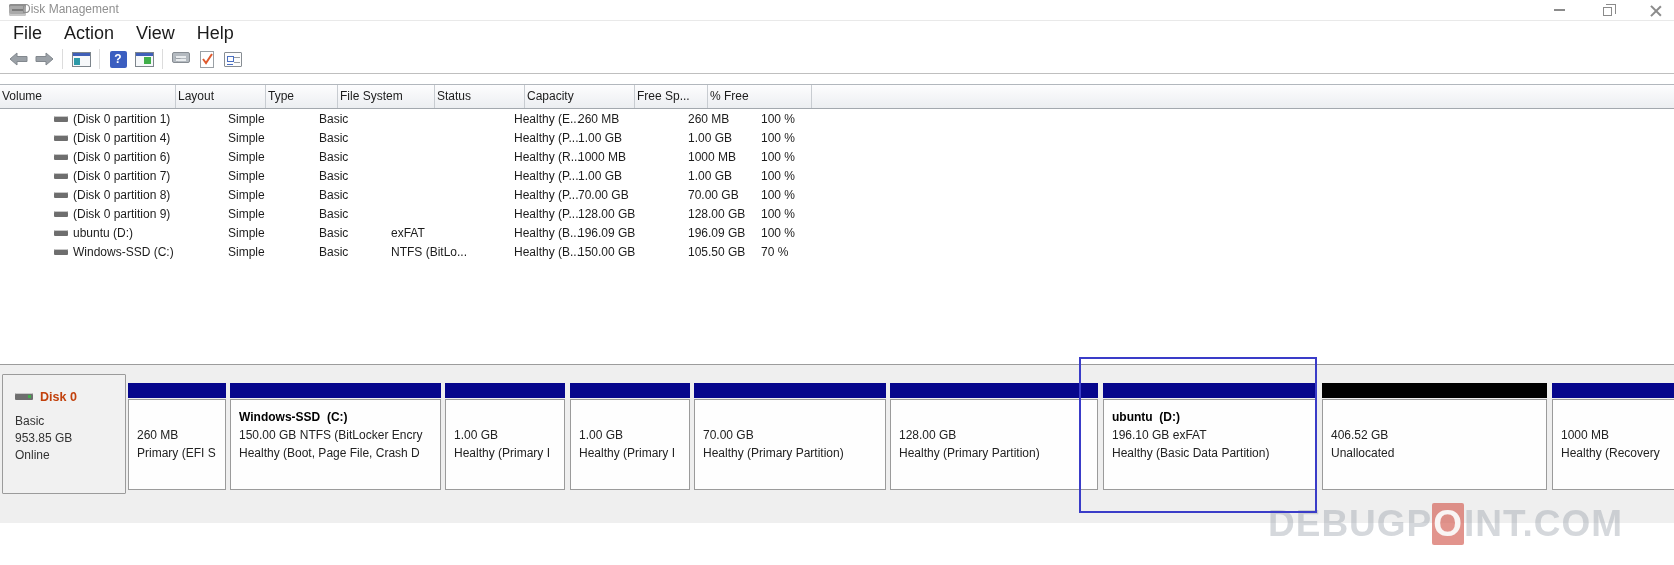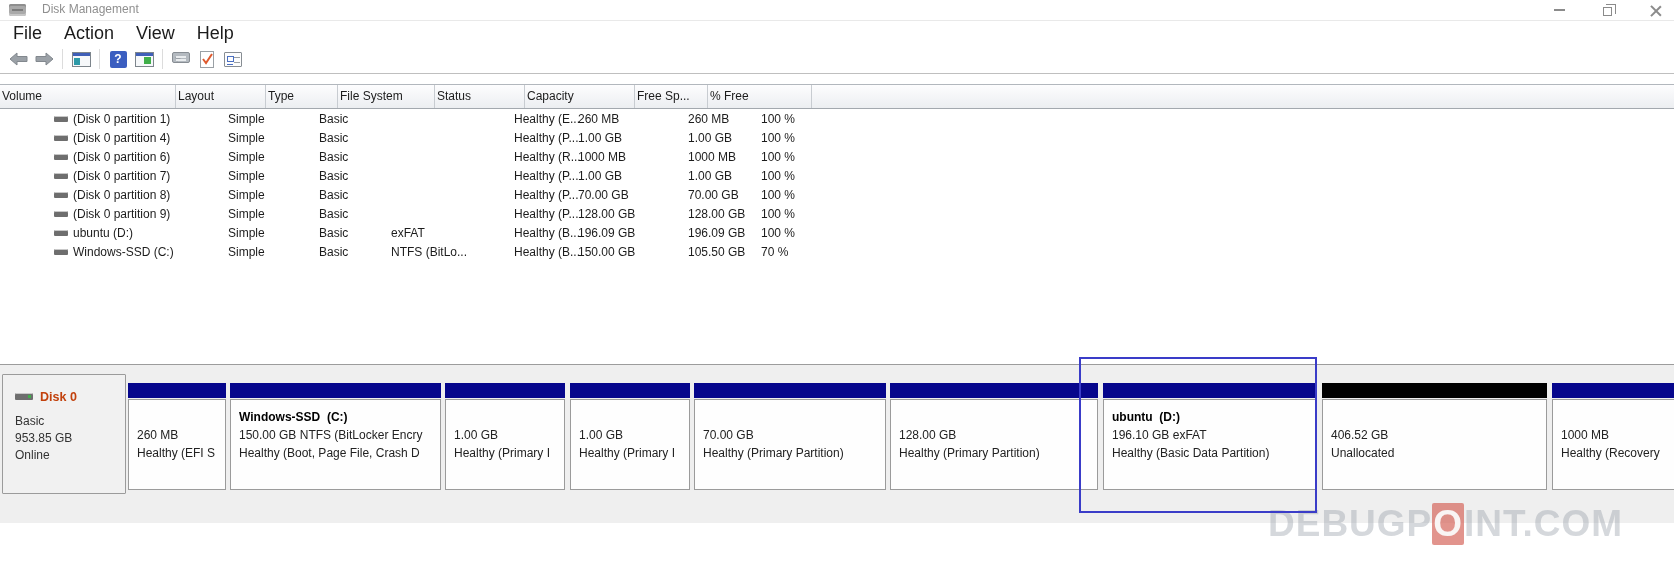--- a/index.html
+++ b/index.html
@@ -3,21 +3,21 @@
 <meta charset="utf-8">
 <style>
   * { margin:0; padding:0; box-sizing:border-box; }
   html,body { width:1674px; height:565px; background:#fff; font-family:"Liberation Sans", sans-serif; }
   .screen { position:relative; width:1674px; height:565px; background:#fff; overflow:hidden; }
 
   
   .titlebar { position:absolute; left:0; top:0; width:100%; height:21px; background:#fff; border-bottom:1px solid #e9e9e9; }
   .app-icon { position:absolute; left:9px; top:4px; width:17px; height:12px; background:#a9a9a9; border-radius:2px; box-shadow:inset 0 2px 0 #8e8e8e, inset 0 -2px 0 #c6c6c6; }
   .app-icon:after { content:""; position:absolute; left:3px; top:5px; width:11px; height:2px; background:#7c7c7c; }
-  .app-title { position:absolute; left:42px; top:2px; font-size:12px; color:#8f8f8f; }
+  .app-title { position:absolute; left:22px; top:2px; font-size:12px; color:#8f8f8f; }
   .winbtn { position:absolute; top:0; width:30px; height:20px; display:flex; align-items:center; justify-content:center; }
   .wb-min { right:100px; } .wb-max { right:52px; } .wb-close { right:4px; }
   .glyph-min { width:11px; height:2px; background:#8b8b8b; }
   .glyph-max { position:relative; width:9px; height:9px; border:1px solid #8b8b8b; background:#fff; margin-top:2px; }
   .glyph-max:before { content:""; position:absolute; left:2px; top:-4px; width:9px; height:9px; border:1px solid #8b8b8b; border-left:none; border-bottom:none; }
   .glyph-close { position:relative; width:11px; height:11px; }
   .glyph-close:before,.glyph-close:after { content:""; position:absolute; left:5px; top:-1px; width:1.6px; height:14px; background:#8b8b8b; }
   .glyph-close:before { transform:rotate(45deg); } .glyph-close:after { transform:rotate(-45deg); }
 
   
@@ -251,21 +251,21 @@
       <div class="disk-line first">Basic</div>
       <div class="disk-line">953.85 GB</div>
       <div class="disk-line">Online</div>
     </div>
 
     <div class="pt" style="left:128px; width:98px">
       <div class="pt-bar"></div>
       <div class="pt-box">
         <div class="pt-line pt-title"></div>
         <div class="pt-line">260 MB</div>
-        <div class="pt-line">Healthy (EFI S</div>
+        <div class="pt-line">Primary (EFI S</div>
       </div>
     </div>
 
     <div class="pt" style="left:230px; width:211px">
       <div class="pt-bar"></div>
       <div class="pt-box">
         <div class="pt-line pt-title">Windows-SSD  (C:)</div>
         <div class="pt-line">150.00 GB NTFS (BitLocker Encry</div>
         <div class="pt-line">Healthy (Boot, Page File, Crash D</div>
       </div>

